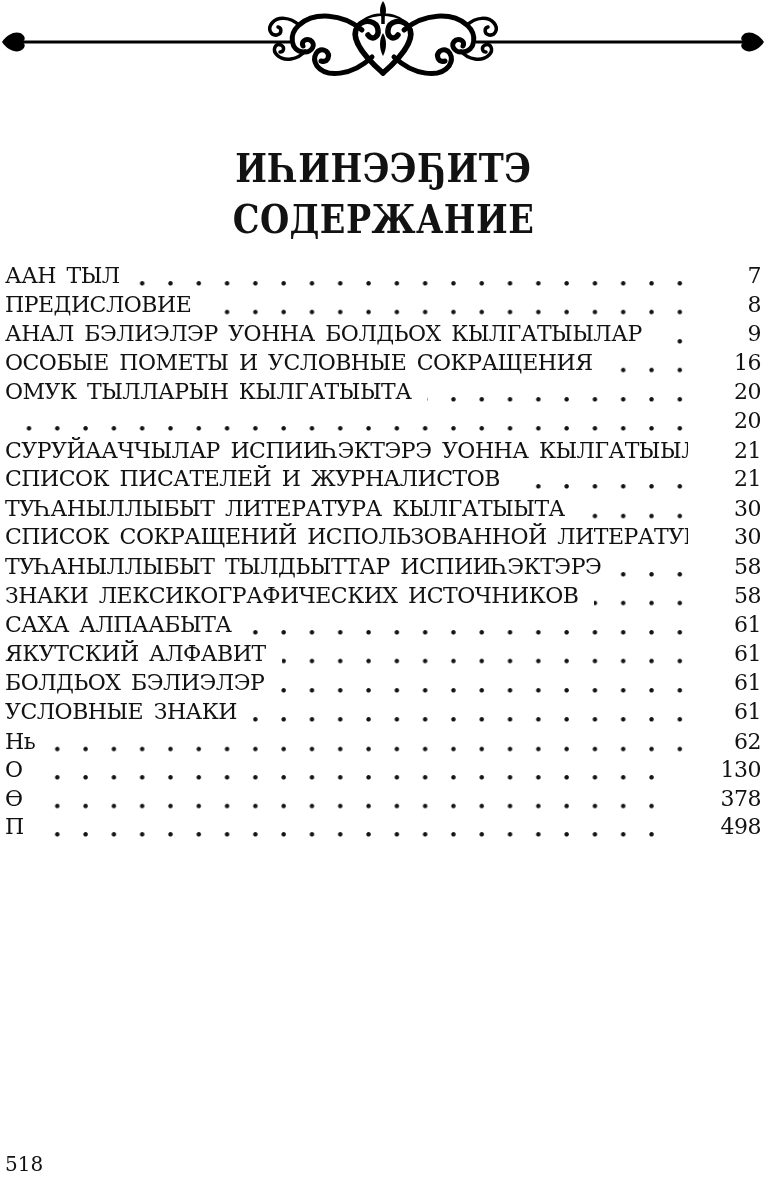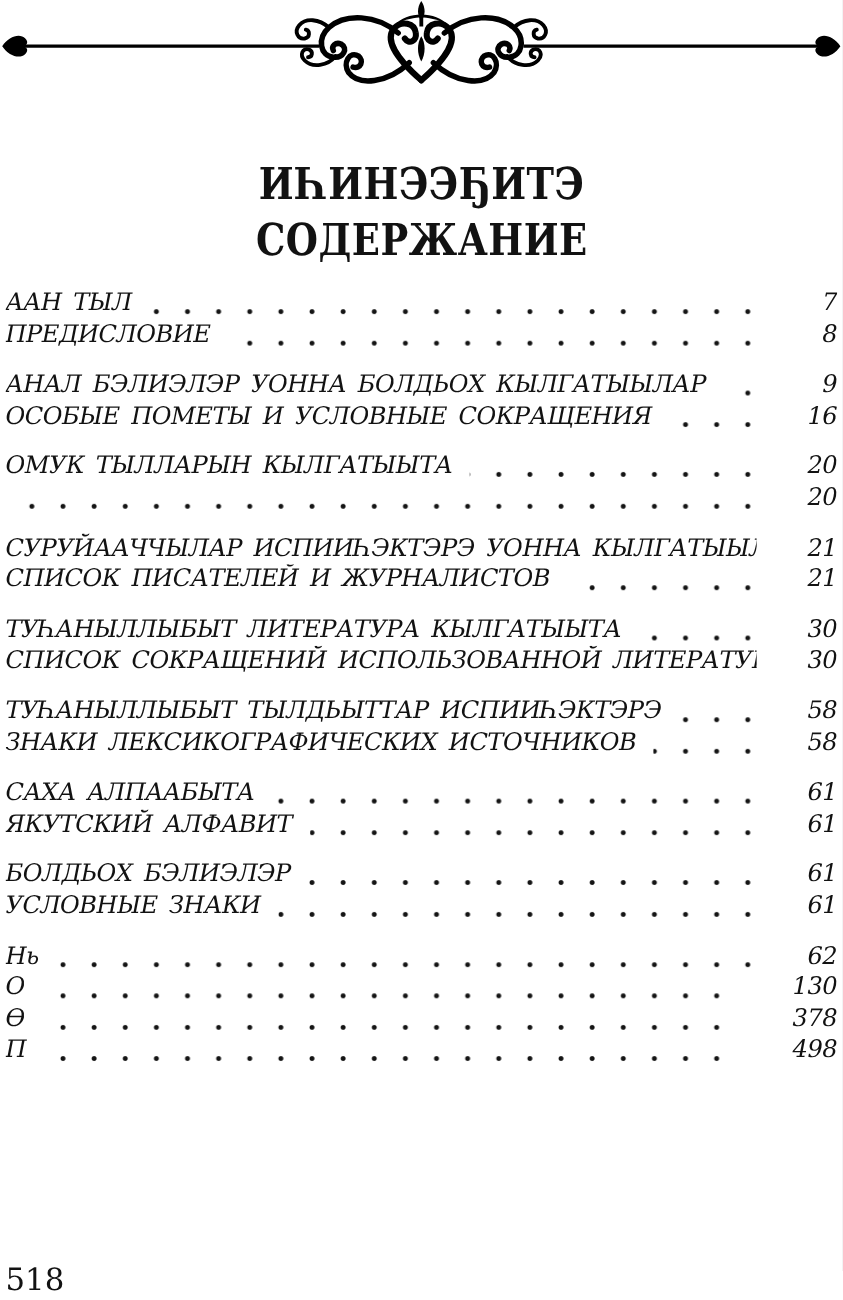--- a/index.html
+++ b/index.html
@@ -14,22 +14,22 @@
   }
   
   .ornament{position:absolute;top:0;left:0;width:766px;height:82px;}
   .ornament svg{display:block;}
   
   .titles{position:absolute;top:148px;left:0;width:766px;text-align:center;}
   .title-line{font-weight:bold;font-size:40px;line-height:40px;white-space:nowrap;}
   .title-line + .title-line{margin-top:11px;}
   .title-text{display:inline-block;transform:scaleX(0.84);transform-origin:50% 50%;letter-spacing:0.5px;}
   
-  .toc{position:absolute;top:262px;left:5px;right:5px;font-style:italic;}
-  .toc-group + .toc-group{margin-top:17px;}
+  .toc{position:absolute;top:262px;left:5px;right:5px;}
+  .toc-group + .toc-group{margin-top:1px;}
   .toc-row{
     display:flex;
     align-items:baseline;
     height:28.6px;
     line-height:28.6px;
     font-size:22px;
     letter-spacing:-0.5px;
     word-spacing:4px;
     background-image:radial-gradient(circle at 24px 21px,#141414 1.7px,rgba(0,0,0,0) 2.7px);
     background-size:28.3px 28.6px;
@@ -42,21 +42,21 @@
     padding-right:16px;
     white-space:nowrap;overflow:hidden;
   }
   .toc-page{
     flex:0 0 auto;margin-left:auto;
     background:#ffffff;
     padding-left:46px;
     white-space:nowrap;text-align:right;
   }
   
-  .folio{position:absolute;left:5px;top:1152px;font-size:28px;line-height:24px;}
+  .folio{position:absolute;left:5px;top:1152px;font-size:20px;line-height:24px;}
 </style>
 </head>
 <body>
 
 <div class="page">
 
   <div class="ornament">
     <svg viewBox="0 0 766 82" width="766" height="82" xmlns="http://www.w3.org/2000/svg">
 
       <line x1="10" y1="42" x2="290" y2="42" stroke="#000" stroke-width="3"></line>

